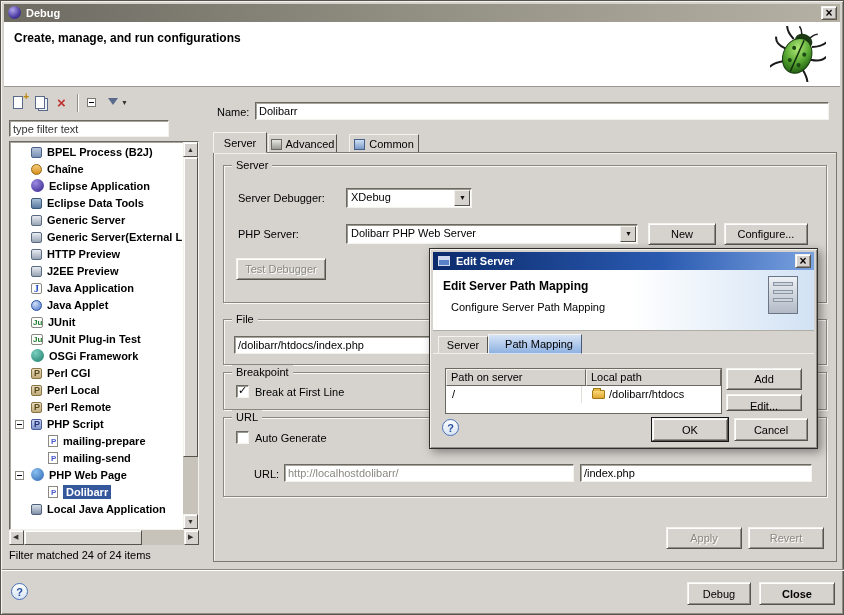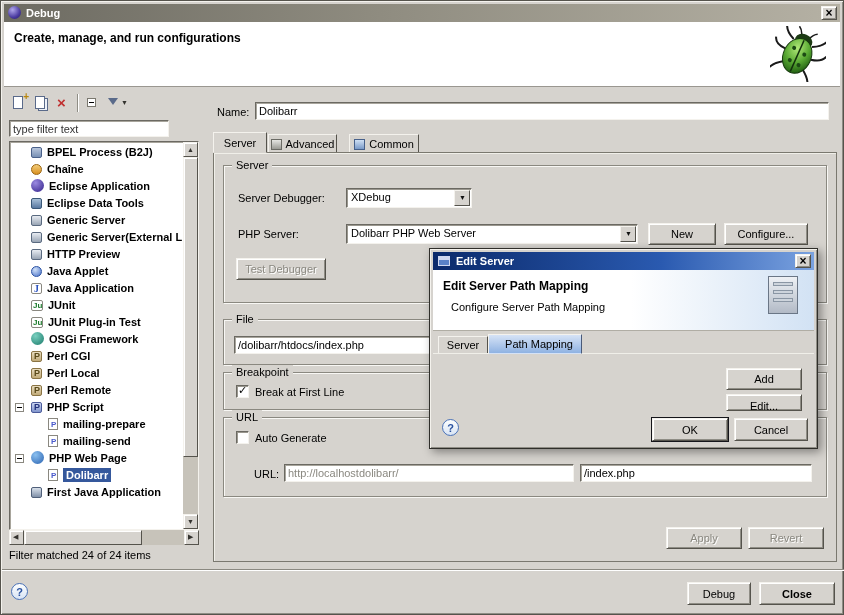--- a/index.html
+++ b/index.html
@@ -196,34 +196,35 @@
 
   <div class="abs sunken" style="left:8px;top:140px;width:190px;height:389px;padding:0;font-weight:bold;">
     <div class="abs" style="left:1px;top:2px;width:171px;height:383px;overflow:hidden;">
       <div class="trow lvl1"><span class="ic ic-bpel"></span><span>BPEL Process (B2J)</span></div>
       <div class="trow lvl1"><span class="ic ic-chain"></span><span>Chaîne</span></div>
       <div class="trow lvl1"><span class="ic ic-eclipse"></span><span>Eclipse Application</span></div>
       <div class="trow lvl1"><span class="ic ic-data"></span><span>Eclipse Data Tools</span></div>
       <div class="trow lvl1"><span class="ic ic-server"></span><span>Generic Server</span></div>
       <div class="trow lvl1"><span class="ic ic-server"></span><span>Generic Server(External La</span></div>
       <div class="trow lvl1"><span class="ic ic-server"></span><span>HTTP Preview</span></div>
+      <div class="trow lvl1"><span class="ic ic-server"></span><span>J2EE Preview</span></div>
+      <div class="trow lvl1"><span class="ic ic-java"></span><span>Java Application</span></div>
       <div class="trow lvl1"><span class="ic ic-japplet"></span><span>Java Applet</span></div>
-      <div class="trow lvl1"><span class="ic ic-java"></span><span>Java Application</span></div>
       <div class="trow lvl1"><span class="ic ic-junit"></span><span>JUnit</span></div>
       <div class="trow lvl1"><span class="ic ic-junit"></span><span>JUnit Plug-in Test</span></div>
       <div class="trow lvl1"><span class="ic ic-osgi"></span><span>OSGi Framework</span></div>
       <div class="trow lvl1"><span class="ic ic-perl"></span><span>Perl CGI</span></div>
       <div class="trow lvl1"><span class="ic ic-perl"></span><span>Perl Local</span></div>
       <div class="trow lvl1"><span class="ic ic-perl"></span><span>Perl Remote</span></div>
       <div class="trow lvl1"><span class="expander"></span><span class="ic ic-php"></span><span>PHP Script</span></div>
       <div class="trow lvl2"><span class="ic ic-phpfile"></span><span>mailing-prepare</span></div>
       <div class="trow lvl2"><span class="ic ic-phpfile"></span><span>mailing-send</span></div>
       <div class="trow lvl1"><span class="expander"></span><span class="ic ic-web"></span><span>PHP Web Page</span></div>
       <div class="trow lvl2"><span class="ic ic-phpfile"></span><span class="sel">Dolibarr</span></div>
-      <div class="trow lvl1"><span class="ic ic-remote"></span><span>First Java Application</span></div>
+      <div class="trow lvl1"><span class="ic ic-remote"></span><span>Local Java Application</span></div>
     </div>
 
     <div class="abs sbtrack" style="right:0;top:0;width:15px;height:387px;">
       <span class="sbbtn sb-up" style="left:0;top:0;width:15px;height:15px;"></span>
       <span class="sbthumb" style="left:0;top:15px;width:15px;height:300px;"></span>
       <span class="sbbtn sb-down" style="left:0;bottom:0;width:15px;height:15px;"></span>
     </div>
   </div>
 
   <div class="abs sbtrack" style="left:8px;top:529px;width:190px;height:15px;">
@@ -314,20 +315,30 @@
     </div>
 
     <div class="abs tab-uns" style="left:8px;top:87px;width:50px;height:18px;text-align:center;">
       <span class="tablabel" style="line-height:17px;">Server</span>
     </div>
     <div class="abs tab-sel-blue" style="left:58px;top:85px;width:94px;height:20px;text-align:center;">
       <span class="tablabel" style="line-height:19px;">Path Mapping</span>
     </div>
     <div class="abs" style="left:3px;top:104px;width:381px;height:1px;background:#f0efe9;"></div>
 
+    <div class="abs" style="left:15px;top:119px;width:277px;height:46px;background:#fff;border:1px solid #6b6962;">
+      <span class="th" style="left:0;top:0;width:140px;">Path on server</span>
+      <span class="th" style="left:140px;top:0;width:135px;">Local path</span>
+      <div class="abs" style="left:0;top:17px;width:275px;height:17px;line-height:17px;">
+        <span class="abs" style="left:6px;top:0;width:130px;border-right:1px solid #e2dfd8;height:17px;">/</span>
+        <span class="abs" style="left:146px;top:0;">
+          <span class="folderic"></span><span>/dolibarr/htdocs</span>
+        </span>
+      </div>
+    </div>
 
     <button class="abs btn" style="left:296px;top:119px;width:76px;height:22px;">Add</button>
     <button class="abs btn" style="left:296px;top:145px;width:76px;height:17px;overflow:hidden;line-height:22px;">Edit...</button>
 
     <span class="abs help" style="left:12px;top:170px;"></span>
     <button class="abs btn default" style="left:222px;top:169px;width:76px;height:23px;">OK</button>
     <button class="abs btn" style="left:304px;top:169px;width:74px;height:23px;">Cancel</button>
   </div>
 
 </div>

